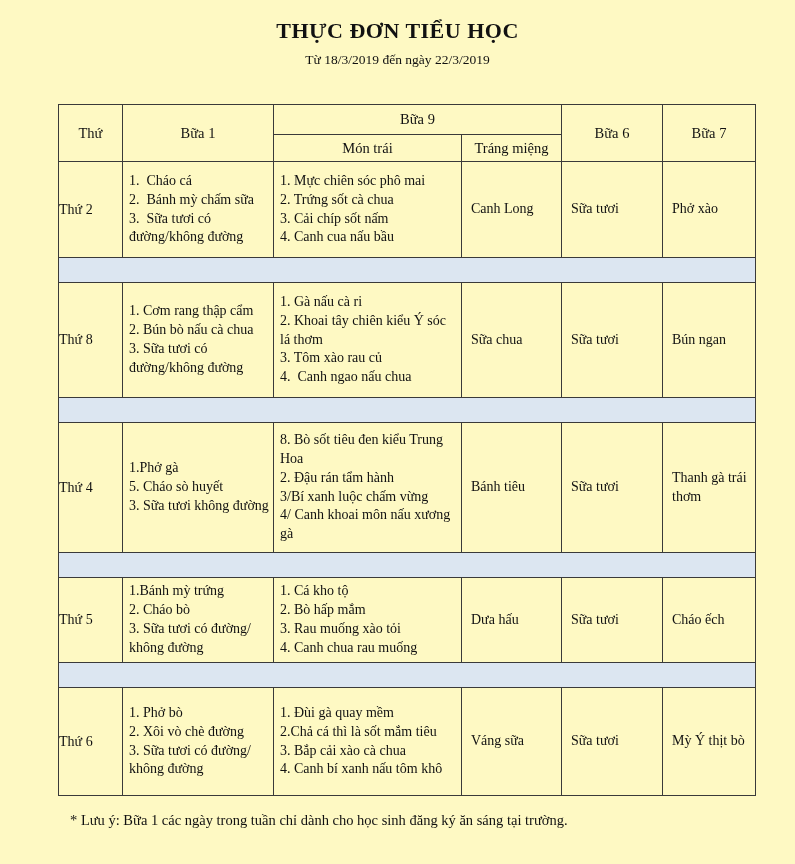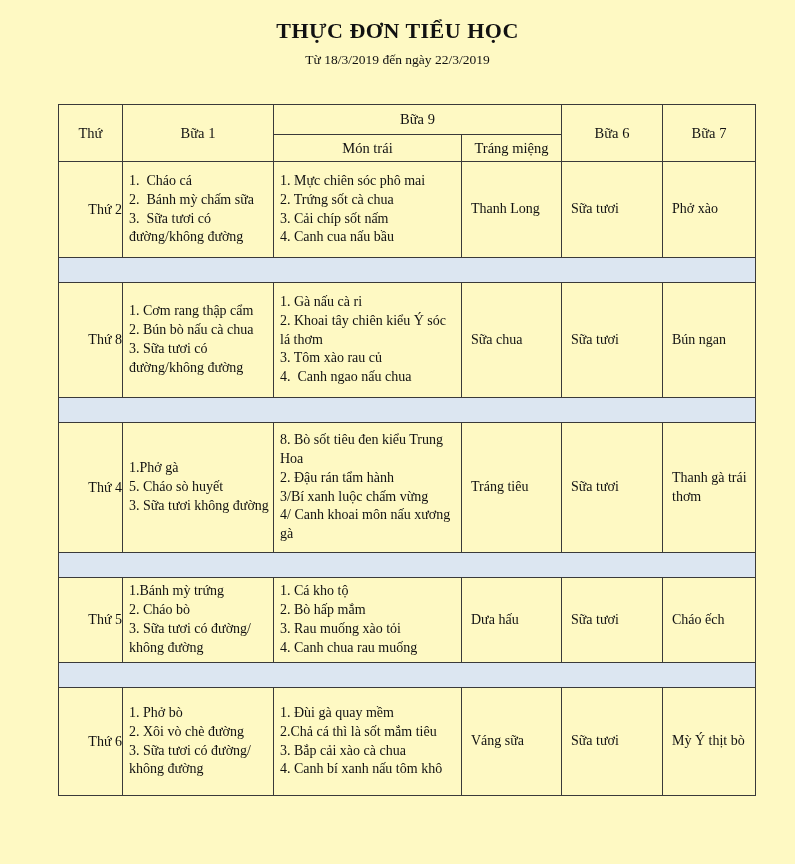--- a/index.html
+++ b/index.html
@@ -41,21 +41,21 @@
   }
   th.hdr {
     font-weight: bold;
     text-align: center;
     font-size: 14.5px;
   }
   tr.hdr-row1 { height: 30px; }
   tr.hdr-row2 { height: 27px; }
   td.day {
     font-weight: bold;
-    text-align: right;
+    text-align: left;
   }
   td.lines {
     white-space: pre-wrap;
     padding: 3px 4px 3px 6px;
     line-height: 1.35;
   }
   td.single {
     padding-left: 9px;
     padding-right: 4px;
     line-height: 1.3;
@@ -104,21 +104,21 @@
     <tbody>
       <tr style="height:96px">
         <td class="day">Thứ 2</td>
         <td class="lines">1.  Cháo cá
 2.  Bánh mỳ chấm sữa
 3.  Sữa tươi có đường/không đường</td>
         <td class="lines">1. Mực chiên sóc phô mai
 2. Trứng sốt cà chua
 3. Cải chíp sốt nấm
 4. Canh cua nấu bầu</td>
-        <td class="single">Thanh Long</td>
+        <td class="single">Canh Long</td>
         <td class="single">Sữa tươi</td>
         <td class="single">Phở xào</td>
       </tr>
       <tr class="spacer">
           <td colspan="6"></td>
         </tr>
 
       <tr style="height:115px">
         <td class="day">Thứ 8</td>
         <td class="lines">1. Cơm rang thập cẩm
@@ -138,21 +138,21 @@
 
       <tr style="height:130px">
         <td class="day">Thứ 4</td>
         <td class="lines">1.Phở gà
 5. Cháo sò huyết
 3. Sữa tươi không đường</td>
         <td class="lines">8. Bò sốt tiêu đen kiểu Trung Hoa
 2. Đậu rán tẩm hành
 3/Bí xanh luộc chấm vừng
 4/ Canh khoai môn nấu xương gà</td>
-        <td class="single">Tráng tiêu</td>
+        <td class="single">Bánh tiêu</td>
         <td class="single">Sữa tươi</td>
         <td class="single">Thanh gà trái thơm</td>
       </tr>
       <tr class="spacer">
           <td colspan="6"></td>
         </tr>
 
       <tr style="height:85px">
         <td class="day">Thứ 5</td>
         <td class="lines">1.Bánh mỳ trứng
@@ -179,14 +179,15 @@
 2.Chả cá thì là sốt mắm tiêu
 3. Bắp cải xào cà chua
 4. Canh bí xanh nấu tôm khô</td>
         <td class="single">Váng sữa</td>
         <td class="single">Sữa tươi</td>
         <td class="single"> Mỳ Ý thịt bò</td>
       </tr>
     </tbody>
   </table>
 
+  <div class="footnote">* Lưu ý: Bữa 1 các ngày trong tuần chỉ dành cho học sinh đăng ký ăn sáng tại trường.</div>
 
 </div>
 
 </body></html>

